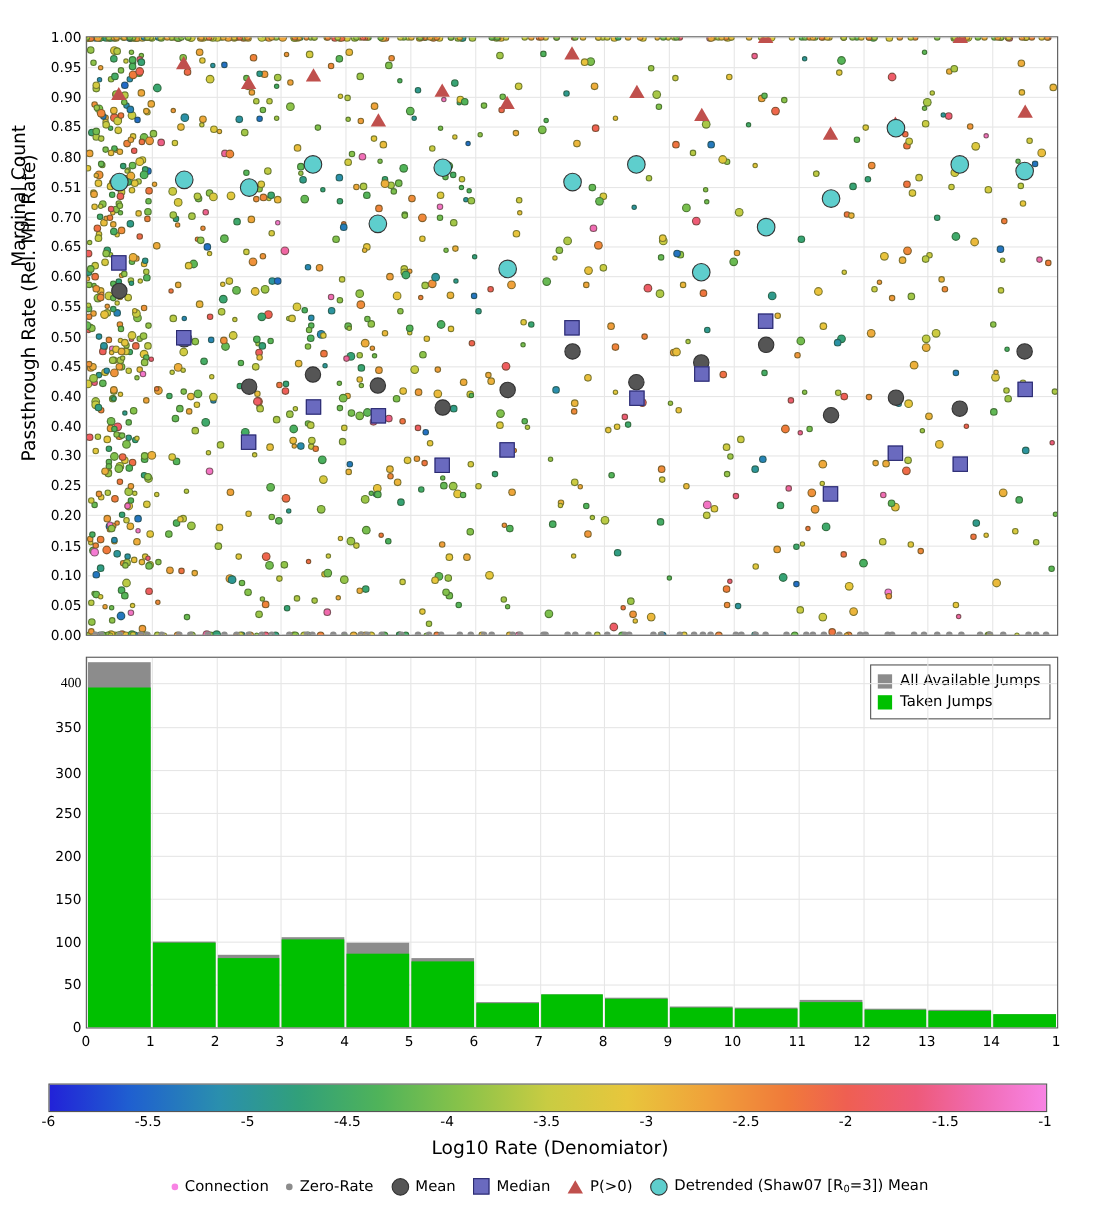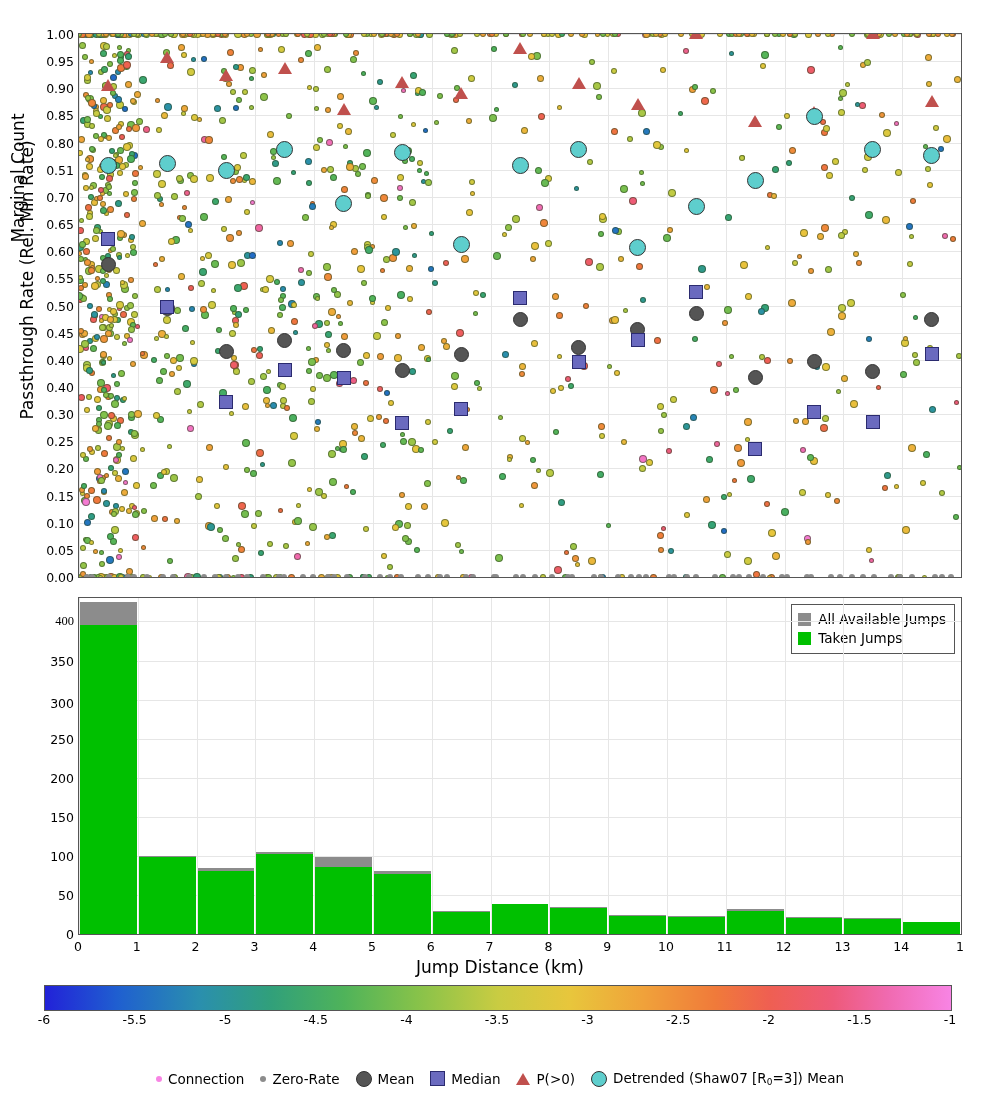--- a/index.html
+++ b/index.html
@@ -1736,36 +1736,36 @@
       <div class="xtick" style="left: 411.6px; top: 2px;">7</div>
       <div class="xtick" style="left: 470.4px; top: 2px;">8</div>
       <div class="xtick" style="left: 529.2px; top: 2px;">9</div>
       <div class="xtick" style="left: 588px; top: 2px;">10</div>
       <div class="xtick" style="left: 646.8px; top: 2px;">11</div>
       <div class="xtick" style="left: 705.6px; top: 2px;">12</div>
       <div class="xtick" style="left: 764.4px; top: 2px;">13</div>
       <div class="xtick" style="left: 823.2px; top: 2px;">14</div>
       <div class="xtick" style="left: 882px; top: 2px;">1</div>
     </div>
-  <div class="xlabel">Jump Distance (km)</div>
 
   <div id="cbar"></div>
   <div id="cbarTicks">
       <div class="cbtick" style="left: 0px; top: 0px;">-6</div>
       <div class="cbtick" style="left: 90.6px; top: 0px;">-5.5</div>
       <div class="cbtick" style="left: 181.2px; top: 0px;">-5</div>
       <div class="cbtick" style="left: 271.8px; top: 0px;">-4.5</div>
       <div class="cbtick" style="left: 362.4px; top: 0px;">-4</div>
       <div class="cbtick" style="left: 453px; top: 0px;">-3.5</div>
       <div class="cbtick" style="left: 543.6px; top: 0px;">-3</div>
       <div class="cbtick" style="left: 634.2px; top: 0px;">-2.5</div>
       <div class="cbtick" style="left: 724.8px; top: 0px;">-2</div>
       <div class="cbtick" style="left: 815.4px; top: 0px;">-1.5</div>
       <div class="cbtick" style="left: 906px; top: 0px;">-1</div>
     </div>
+  <div id="cbarLabel">Log10 Rate (Denomiator)</div>
 
   <div id="bottomLegend">
       <div class="item">
         <span class="lg-dot" style="width: 6px; height: 6px; background: rgb(248, 132, 228);"></span>
         <span>Connection</span>
       </div>
       <div class="item">
         <span class="lg-dot" style="width: 6px; height: 6px; background: rgb(140, 140, 140);"></span>
         <span>Zero-Rate</span>
       </div>

